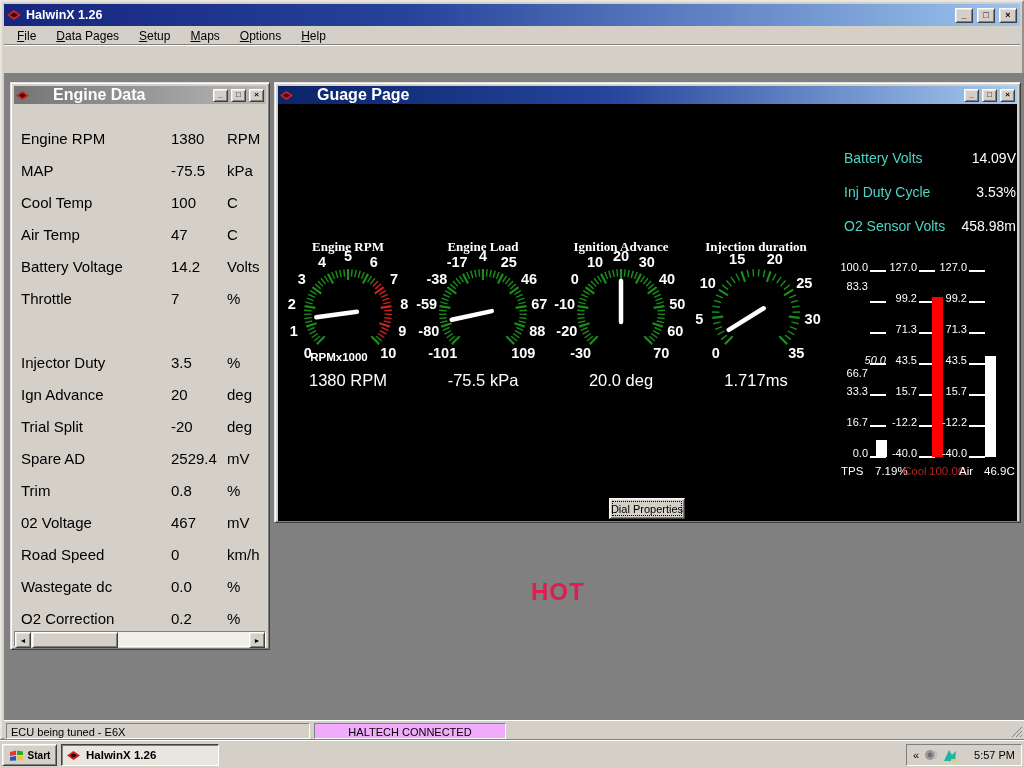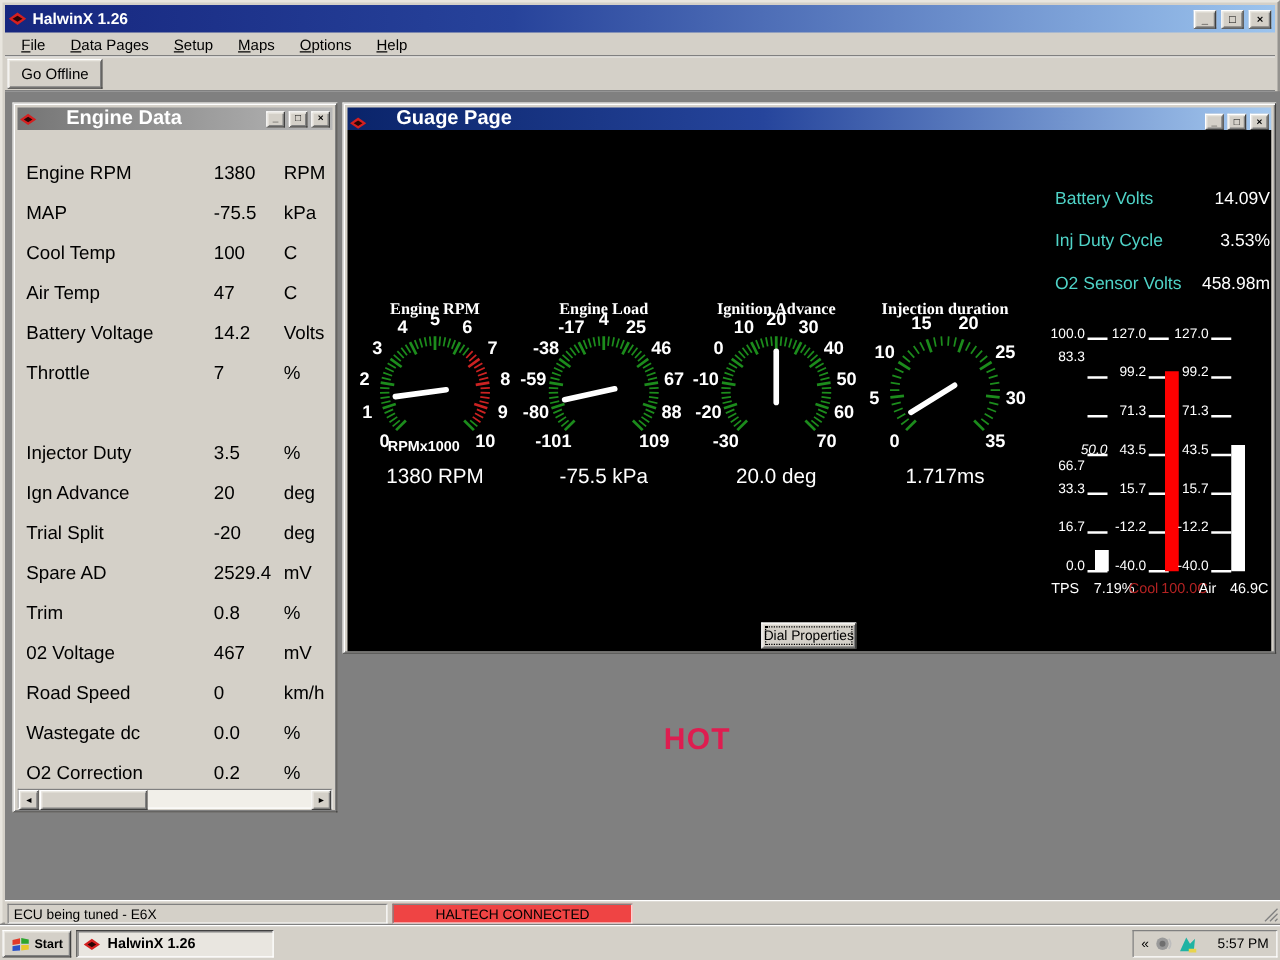--- a/index.html
+++ b/index.html
@@ -33,21 +33,21 @@
                 font-size:12px; font-family:"Liberation Sans",sans-serif; color:#000;
                 display:flex; align-items:center; justify-content:center; }
 
   
   .mdi { position:absolute; left:2px; top:71px; width:1020px; height:647px; background:#808080; overflow:hidden; }
 
   .win { position:absolute; background:#d4d0c8; border:1px solid; border-color:#dfdfdf #404040 #404040 #dfdfdf;
          box-shadow: inset 1px 1px 0 #fff, inset -1px -1px 0 #808080; padding:3px; }
   .win-titlebar { height:18px; display:flex; align-items:center; padding:0 2px; gap:3px; }
   .win-titlebar .title { color:#fff; font-weight:bold; font-size:16px; flex:1; white-space:nowrap; overflow:hidden;margin-left:20px; }
-  .tb-active   { background:linear-gradient(90deg,#0a246a 0%,#26459c 45%,#a6caf0 100%);align-items:flex-end; }
+  .tb-active   { background:linear-gradient(90deg,#0a246a 0%,#26459c 45%,#a6caf0 100%); }
   .tb-inactive { background:linear-gradient(90deg,#757575 0%,#b7b7b7 100%); }
 
   
   .engine-win { left:6px; top:9px; width:260px; height:568px; }
   .ed-content { position:relative; width:100%; height:544px; background:#d4d0c8; overflow:hidden; }
   .ed-row { position:absolute; left:0; width:100%; height:20px; font-size:15px; color:#000; line-height:20px; }
   .ed-label { position:absolute; left:7px; }
   .ed-value { position:absolute; left:157px; }
   .ed-unit  { position:absolute; left:213px; }
   .hscroll { position:absolute; left:0px; top:527px; width:252px; height:16px; background:#f1efe9; }
@@ -115,23 +115,20 @@
 
   <div class="menubar">
       <span class="menu-item">File</span>
       <span class="menu-item">Data Pages</span>
       <span class="menu-item">Setup</span>
       <span class="menu-item">Maps</span>
       <span class="menu-item">Options</span>
       <span class="menu-item">Help</span>
     </div>
 
-  <div class="toolbar">
-    <div class="go-offline raised">Go Offline</div>
-  </div>
 
   <div class="mdi">
 
     <div class="win engine-win">
       <div class="win-titlebar tb-inactive">
         <svg width="14" height="11">
           <polygon points="0,5.5 6.5,1 13,5.5 6.5,10" fill="#d42020"></polygon>
           <polygon points="3,5.5 6.5,3.3 10,5.5 6.5,7.7" fill="#2a0505"></polygon>
         </svg>
         <span class="title">Engine Data</span>
@@ -557,21 +554,21 @@
           </div>
         <div class="dial-props raised">Dial Properties</div>
       </div>
     </div>
 
     <div class="hot" style="color: rgb(222, 29, 80);">HOT</div>
   </div>
 
   <div class="statusbar">
     <div class="status-panel status-msg sunken">ECU being tuned - E6X</div>
-    <div class="status-panel status-conn sunken" style="background: #ef4444;">HALTECH CONNECTED</div>
+    <div class="status-panel status-conn sunken" style="background: #f0abfc;">HALTECH CONNECTED</div>
     <svg class="grip">
       <line x1="12" y1="2" x2="2" y2="12" stroke="#808080" stroke-width="1"></line>
       <line x1="12" y1="6" x2="6" y2="12" stroke="#808080" stroke-width="1"></line>
       <line x1="12" y1="10" x2="10" y2="12" stroke="#808080" stroke-width="1"></line>
     </svg>
   </div>
 </div>
 
 <div class="taskbar">
   <div class="start-btn raised">

